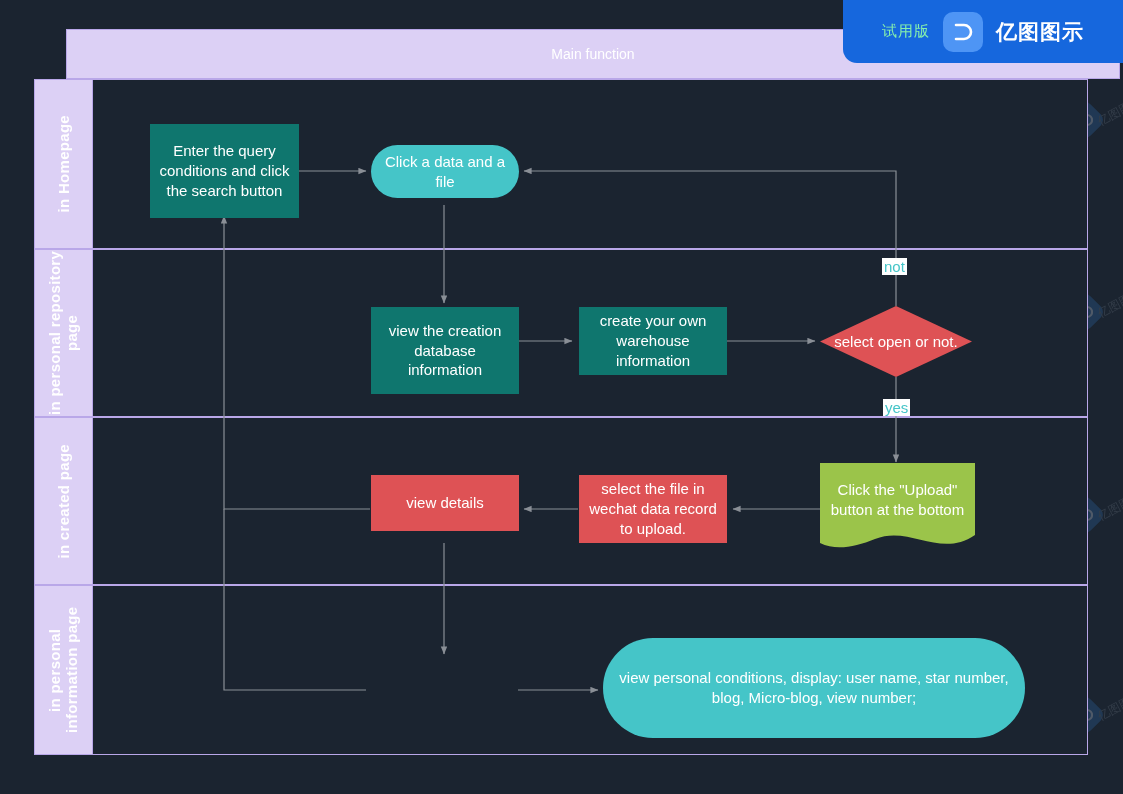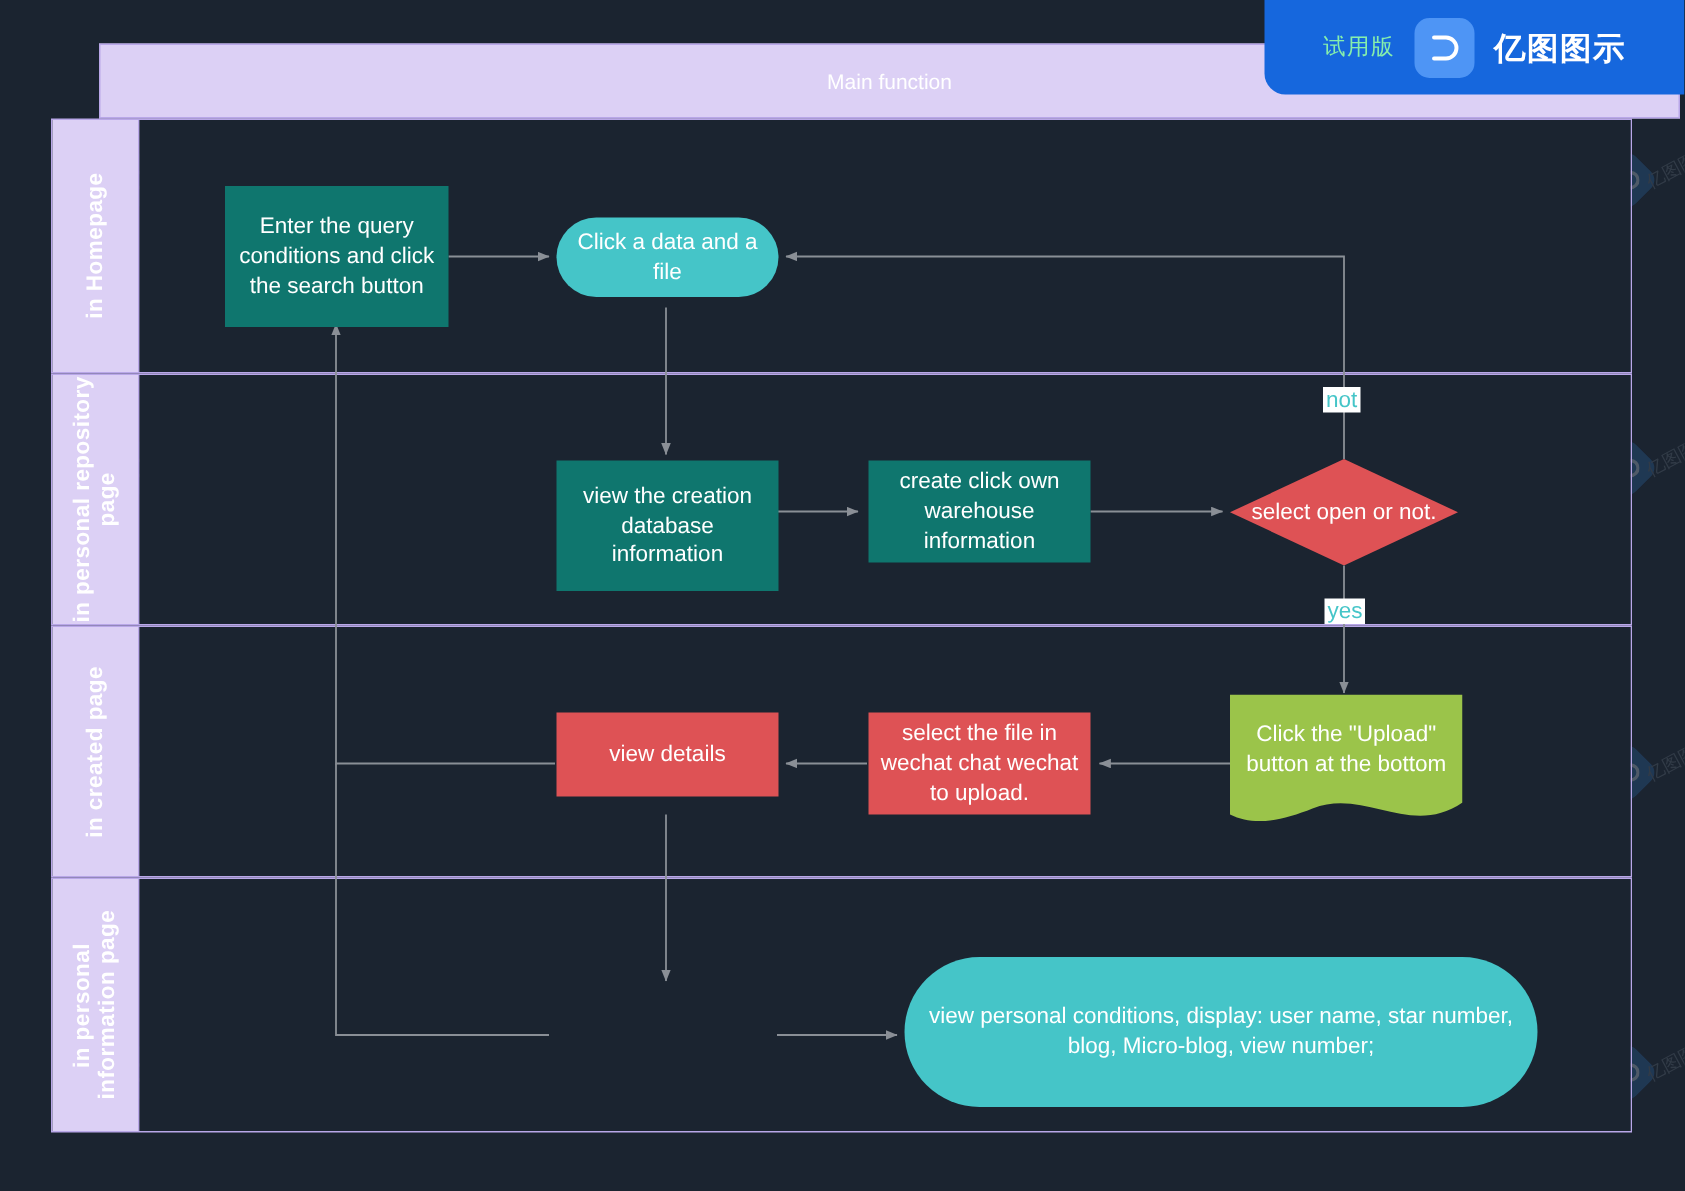--- a/index.html
+++ b/index.html
@@ -359,39 +359,39 @@
 
   <div class="node n-pill" style="left:371px; top:145px; width:148px; height:53px;">
     <span>Click a data and a file</span>
   </div>
 
   <div class="node n-yellow" style="left:371px; top:307px; width:148px; height:87px;">
     <span>view the creation database information</span>
   </div>
 
   <div class="node n-yellow" style="left:579px; top:307px; width:148px; height:68px;">
-    <span>create click own warehouse information</span>
+    <span>create your own warehouse information</span>
   </div>
 
   <div class="node n-diamond" style="left:820px; top:306px; width:152px; height:71px;">
     <svg class="diamond-svg" width="152" height="71" viewBox="0 0 152 71">
       <polygon points="76,0 152,35.5 76,71 0,35.5" fill="#de5255"></polygon>
     </svg>
     <span class="diamond-text">select open or not.</span>
   </div>
 
   <div class="node" style="left:820px; top:463px; width:155px; height:88px;">
     <svg class="doc-svg" width="155" height="88" viewBox="0 0 155 88" preserveAspectRatio="none">
       <path d="M0,0 L155,0 L155,72 C120,96 90,62 55,76 C35,84 16,88 0,80 Z" fill="#9bc44a"></path>
     </svg>
     <span class="doc-text">Click the "Upload" button at the bottom</span>
   </div>
 
   <div class="node n-red" style="left:579px; top:475px; width:148px; height:68px;">
-    <span>select the file in wechat chat wechat to upload.</span>
+    <span>select the file in wechat data record to upload.</span>
   </div>
 
   <div class="node n-red" style="left:371px; top:475px; width:148px; height:56px;">
     <span>view details</span>
   </div>
 
 
   <div class="node n-pill" style="left:603px; top:638px; width:422px; height:100px;">
     <span>view personal conditions, display: user name, star number, blog, Micro-blog, view number;</span>
   </div>

